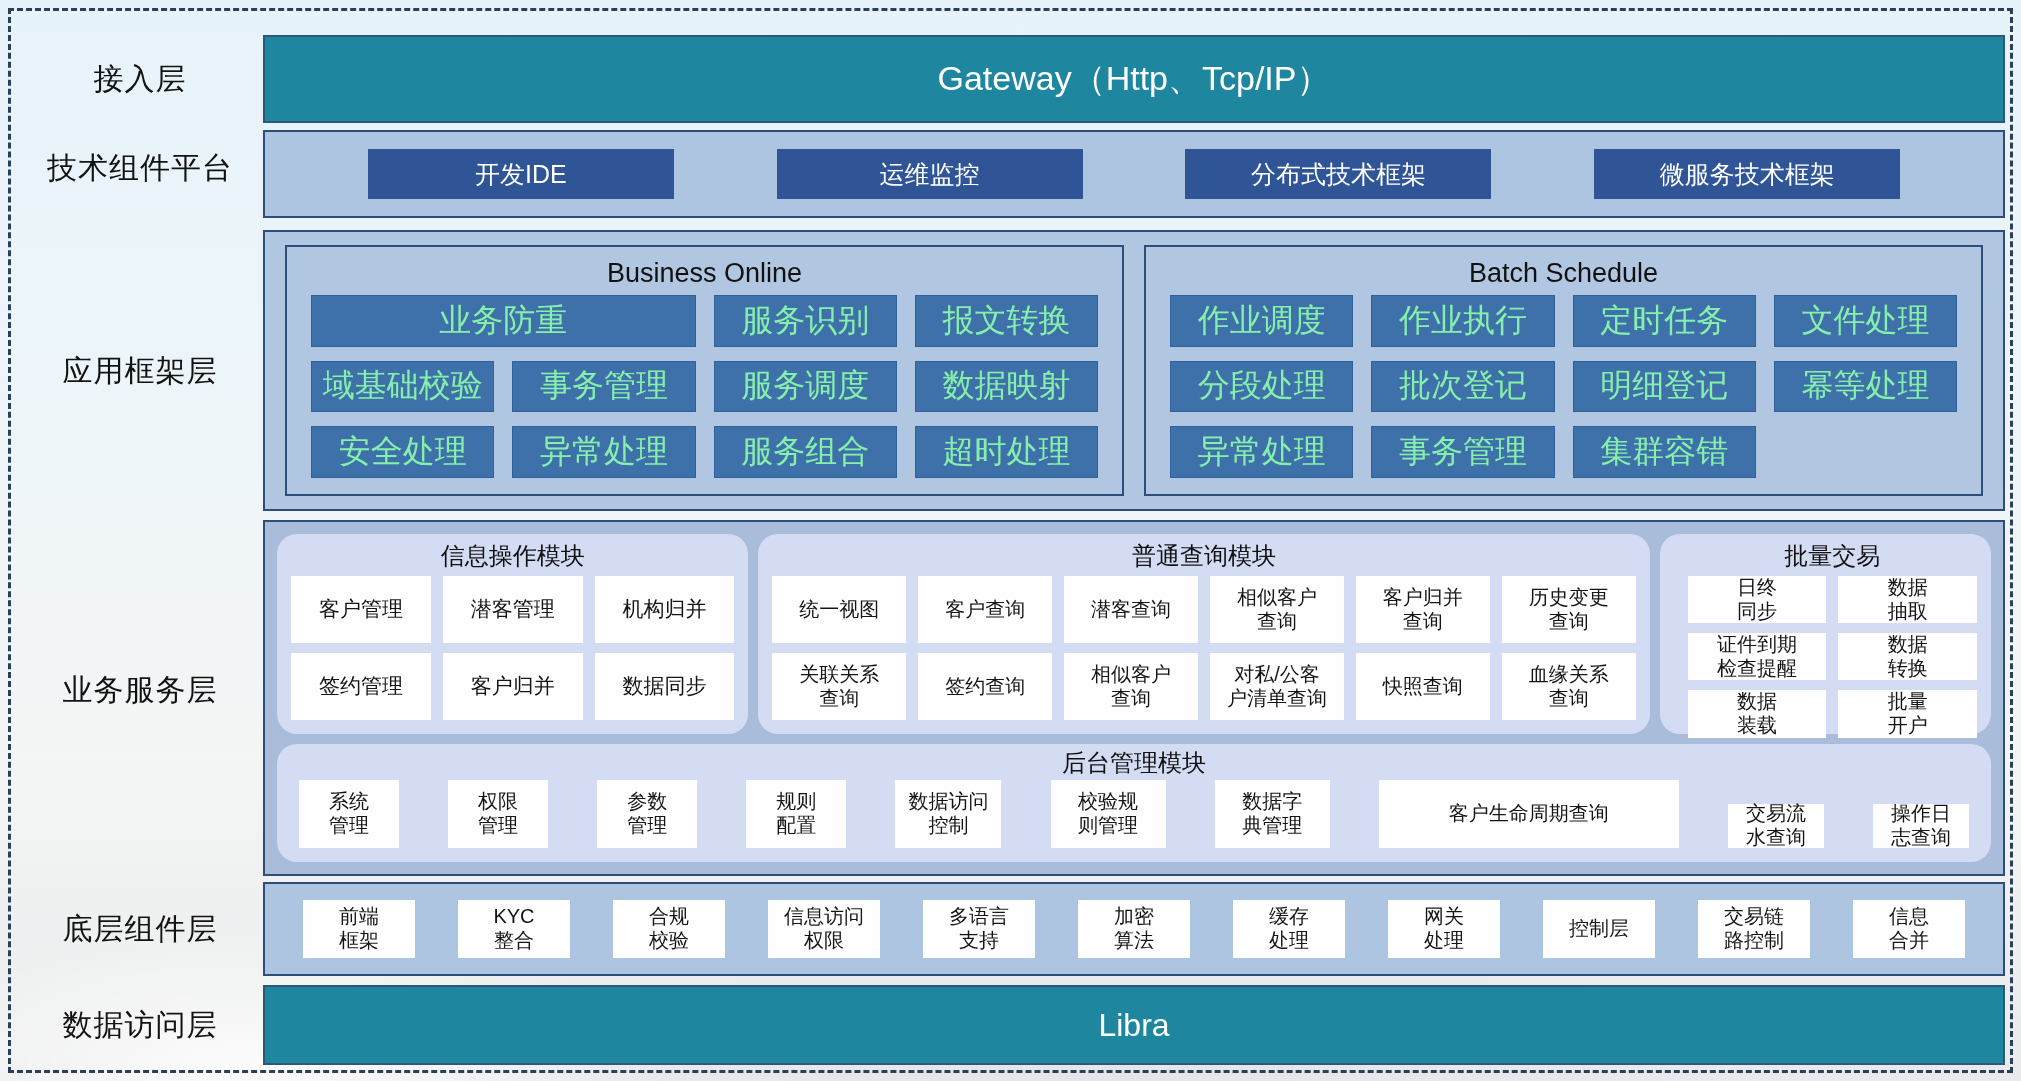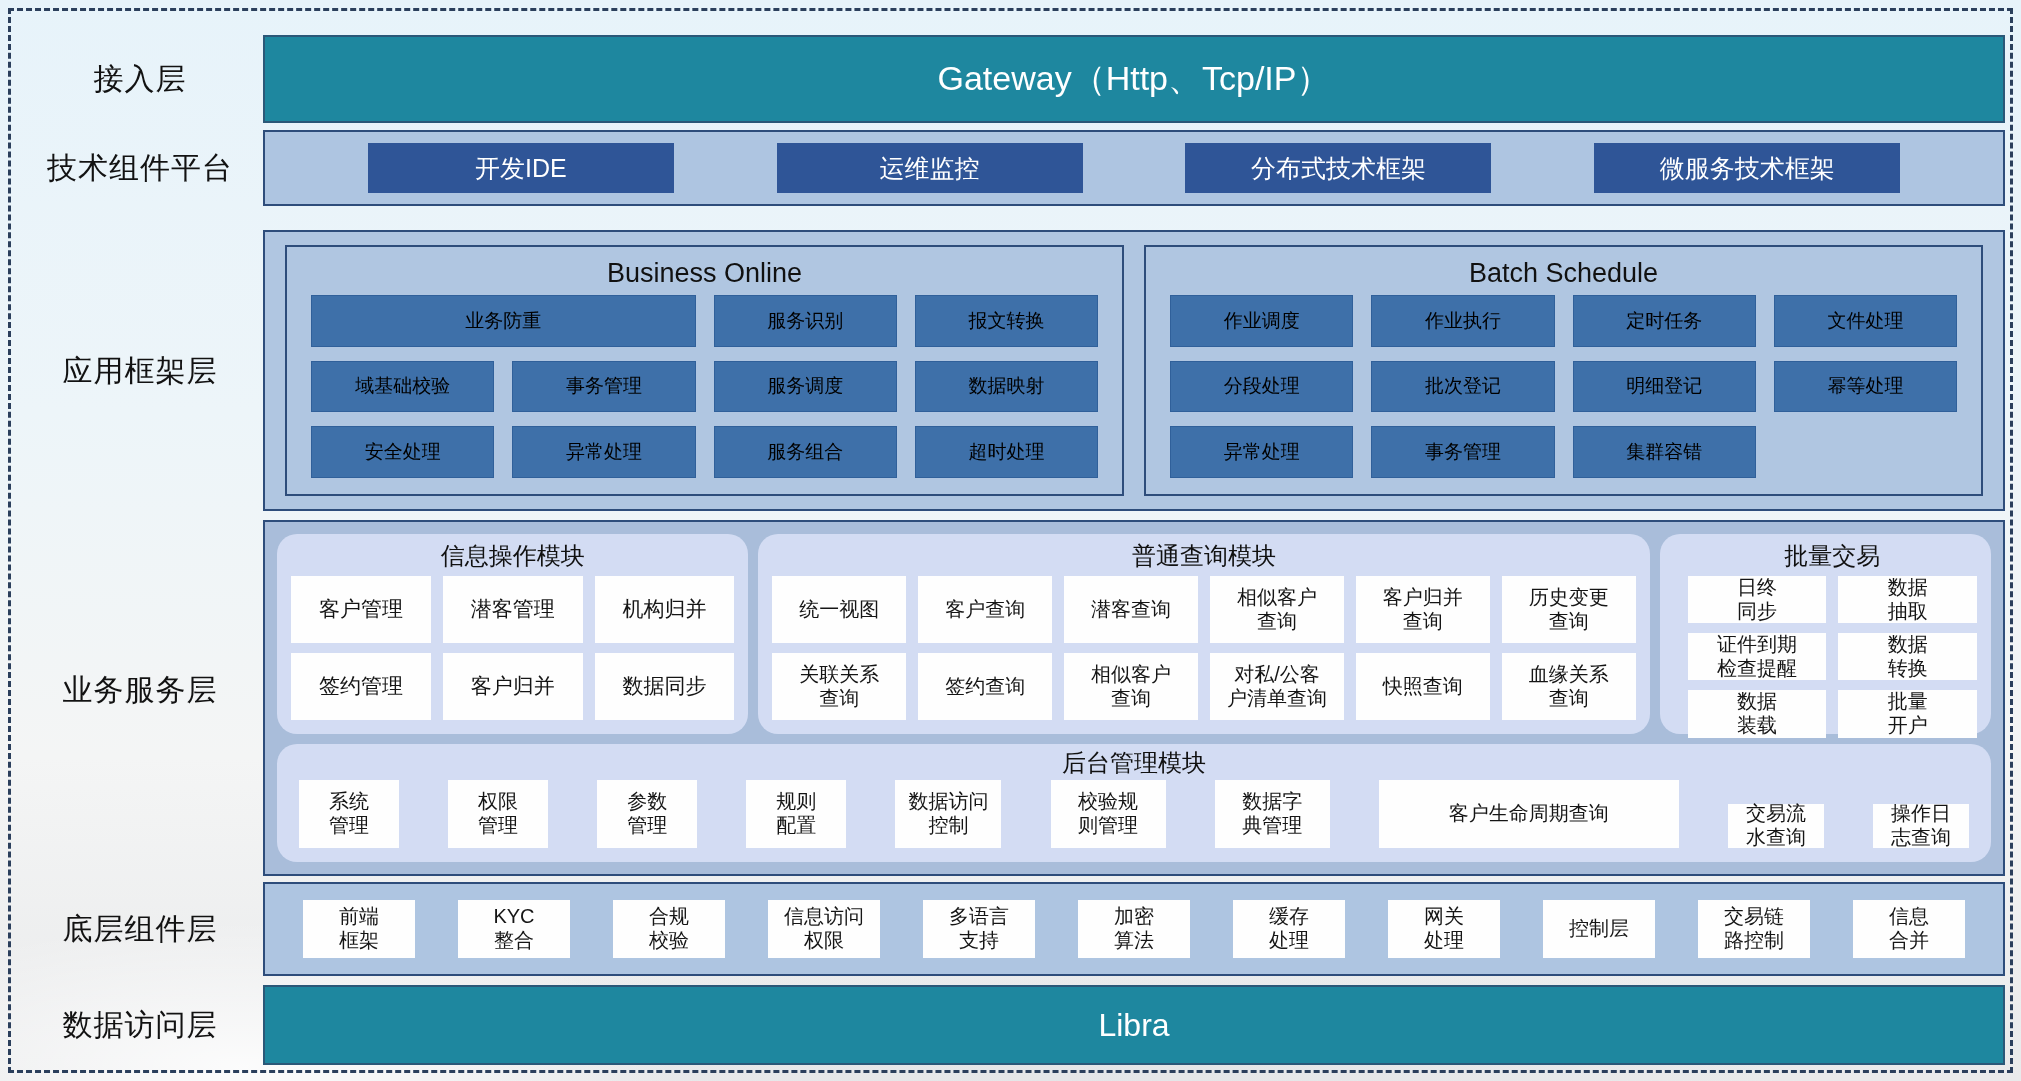--- a/index.html
+++ b/index.html
@@ -24,41 +24,41 @@
   .band{position:absolute;left:263px;width:1742px;box-sizing:border-box;}
 
   
   .gateway{
     top:35px;height:88px;background:#1e879f;border:2px solid #2b5878;
     display:flex;align-items:center;justify-content:center;
     color:#fff;font-size:34px;
   }
   
   .techband{
-    top:130px;height:76px;background:#aec5e1;border:2px solid #2e4d7b;
+    top:130px;height:88px;background:#aec5e1;border:2px solid #2e4d7b;
     display:flex;align-items:center;justify-content:space-evenly;
   }
   .tech-btn{
     width:306px;height:50px;background:#2f5597;color:#fff;font-size:25px;
     display:flex;align-items:center;justify-content:center;
   }
 
   
   .appband{
     top:230px;height:281px;background:#b0c6e1;border:2px solid #2e4d7b;
     display:flex;gap:20px;padding:13px 20px;
   }
   .appbox{
     flex:1;border:2px solid #2e4d7b;background:#b0c6e1;
     padding:4px 24px 16px;box-sizing:border-box;display:flex;flex-direction:column;
   }
   .appbox-title{text-align:center;font-size:27px;color:#111;height:44px;line-height:44px;}
   .appgrid{flex:1;display:grid;grid-template-columns:repeat(4,1fr);gap:14px 18px;}
   .blue-btn{
-    background:#3e70a9;border:1px solid #30609a;color:#000000;font-size:19px;
+    background:#3e70a9;border:1px solid #30609a;color:#86efac;font-size:32px;
     display:flex;align-items:center;justify-content:center;
   }
   .span2{grid-column:span 2;}
 
   
   .serviceband{
     top:520px;height:356px;background:#a9bdda;border:2px solid #2e4d7b;
     padding:12px;display:flex;flex-direction:column;gap:10px;
   }
   .service-top{display:flex;gap:10px;flex:1;min-height:0;}

